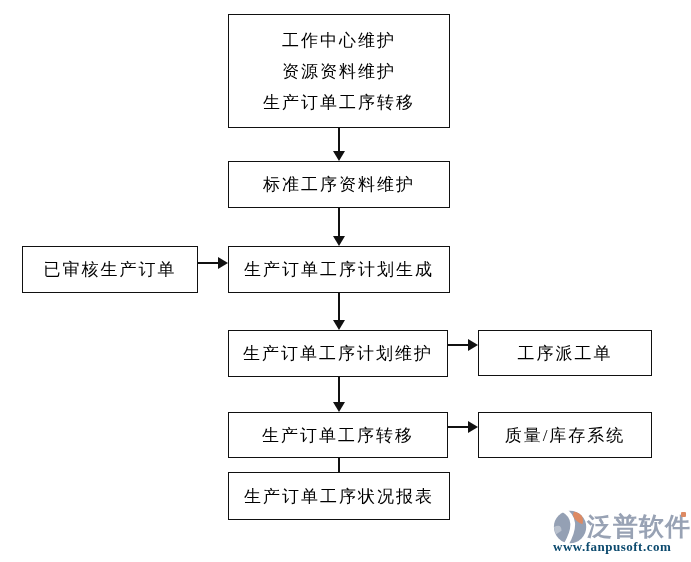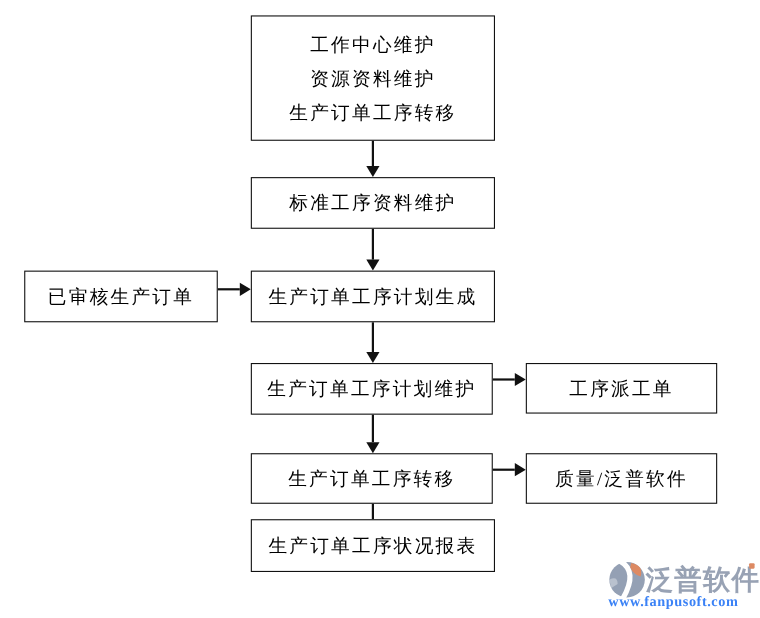--- a/index.html
+++ b/index.html
@@ -27,21 +27,21 @@
   .hline{position:absolute;height:2px;background:#111;}
   .hhead{position:absolute;width:0;height:0;border-top:6px solid transparent;border-bottom:6px solid transparent;border-left:10px solid #111;}
 
   .logo{position:absolute;left:550px;top:505px;width:140px;height:54px;
         font-family:Liberation Serif, serif;}
   .logo-icon{position:absolute;left:2px;top:3px;width:38px;height:38px;}
   .logo-brand{position:absolute;left:37px;top:5px;font-size:25px;font-weight:bold;
               letter-spacing:1px;color:#98a2b4;white-space:nowrap;}
   .logo-dot{position:absolute;left:131px;top:7px;width:5px;height:5px;background:#dd8a63;border-radius:1px;}
   .logo-site{position:absolute;left:3px;top:34px;font-size:13px;font-weight:bold;
-             letter-spacing:0.5px;color:#3b82f6;white-space:nowrap;}
+             letter-spacing:0.5px;color:#0c4a6e;white-space:nowrap;}
 </style>
 </head>
 <body>
 
 <div class="canvas">
 
   <div class="fc-box box-master">
     <span>工作中心维护</span>
     <span>资源资料维护</span>
     <span>生产订单工序转移</span>
@@ -85,21 +85,21 @@
   <div class="vhead" style="left:333px;top:402px;"></div>
 
   <div class="fc-box box-transfer">
     <span>生产订单工序转移</span>
   </div>
 
   <div class="hline" style="left:448px;top:426px;width:20px;"></div>
   <div class="hhead" style="left:468px;top:421px;"></div>
 
   <div class="fc-box box-quality">
-    <span>质量/泛普软件</span>
+    <span>质量/库存系统</span>
   </div>
 
   <div class="vline" style="left:338px;top:458px;height:24px;"></div>
   <div class="vhead" style="left:333px;top:482px;"></div>
 
   <div class="fc-box box-report">
     <span>生产订单工序状况报表</span>
   </div>
 
   <div class="logo">

